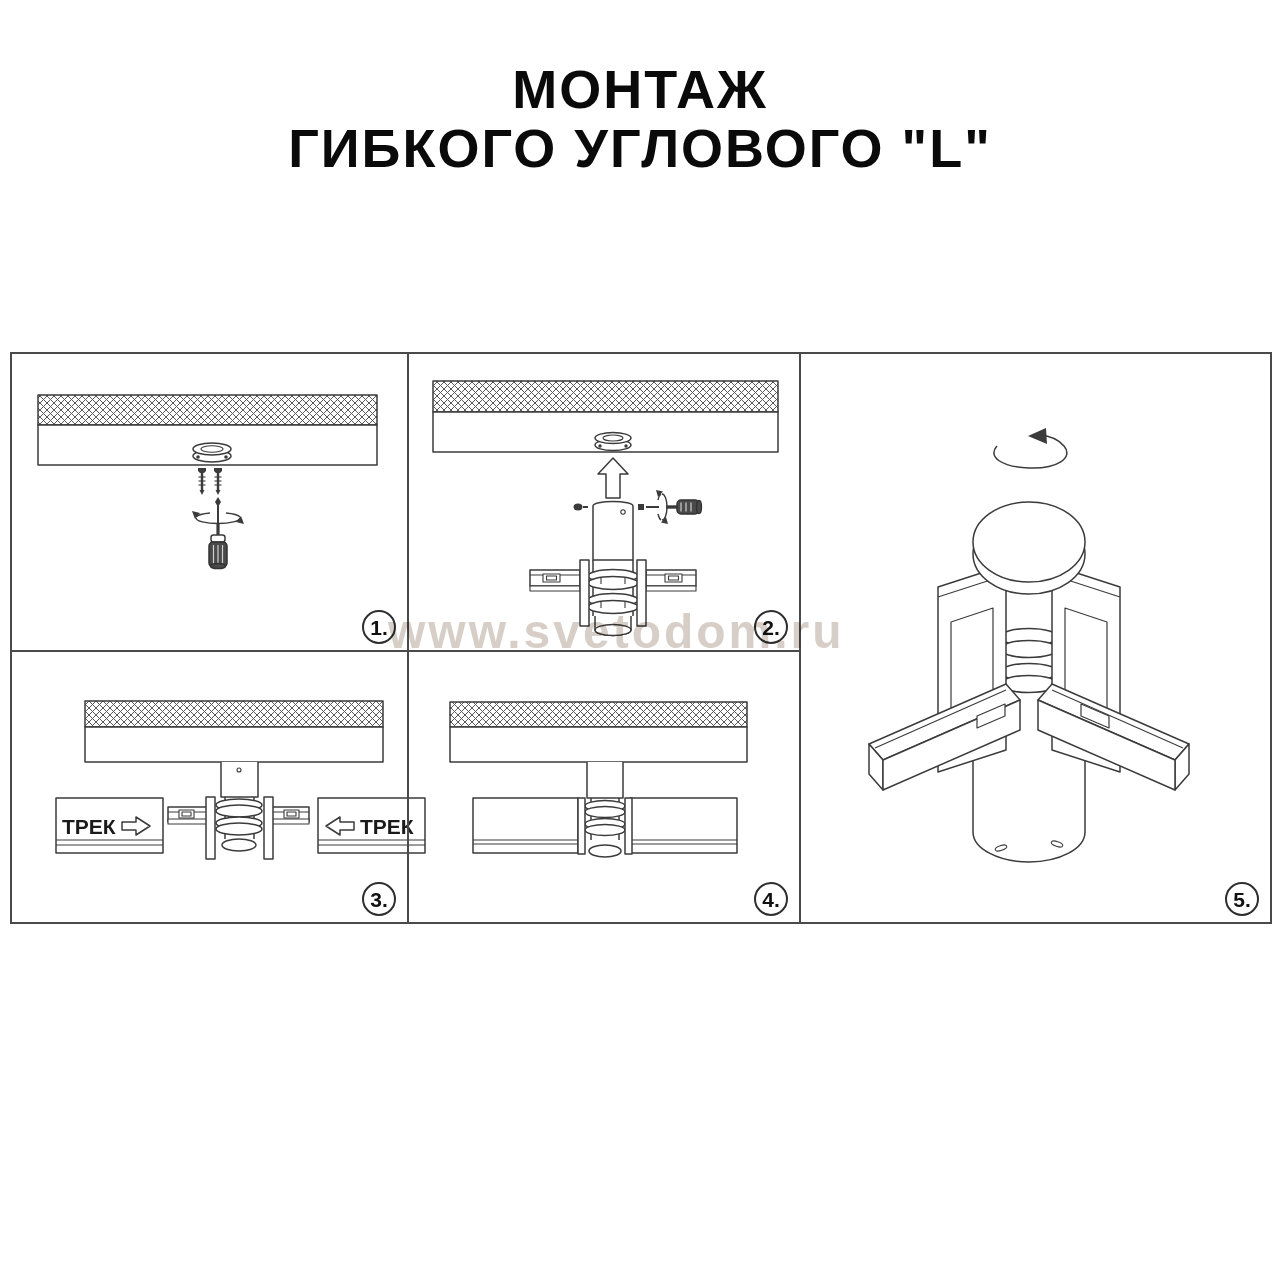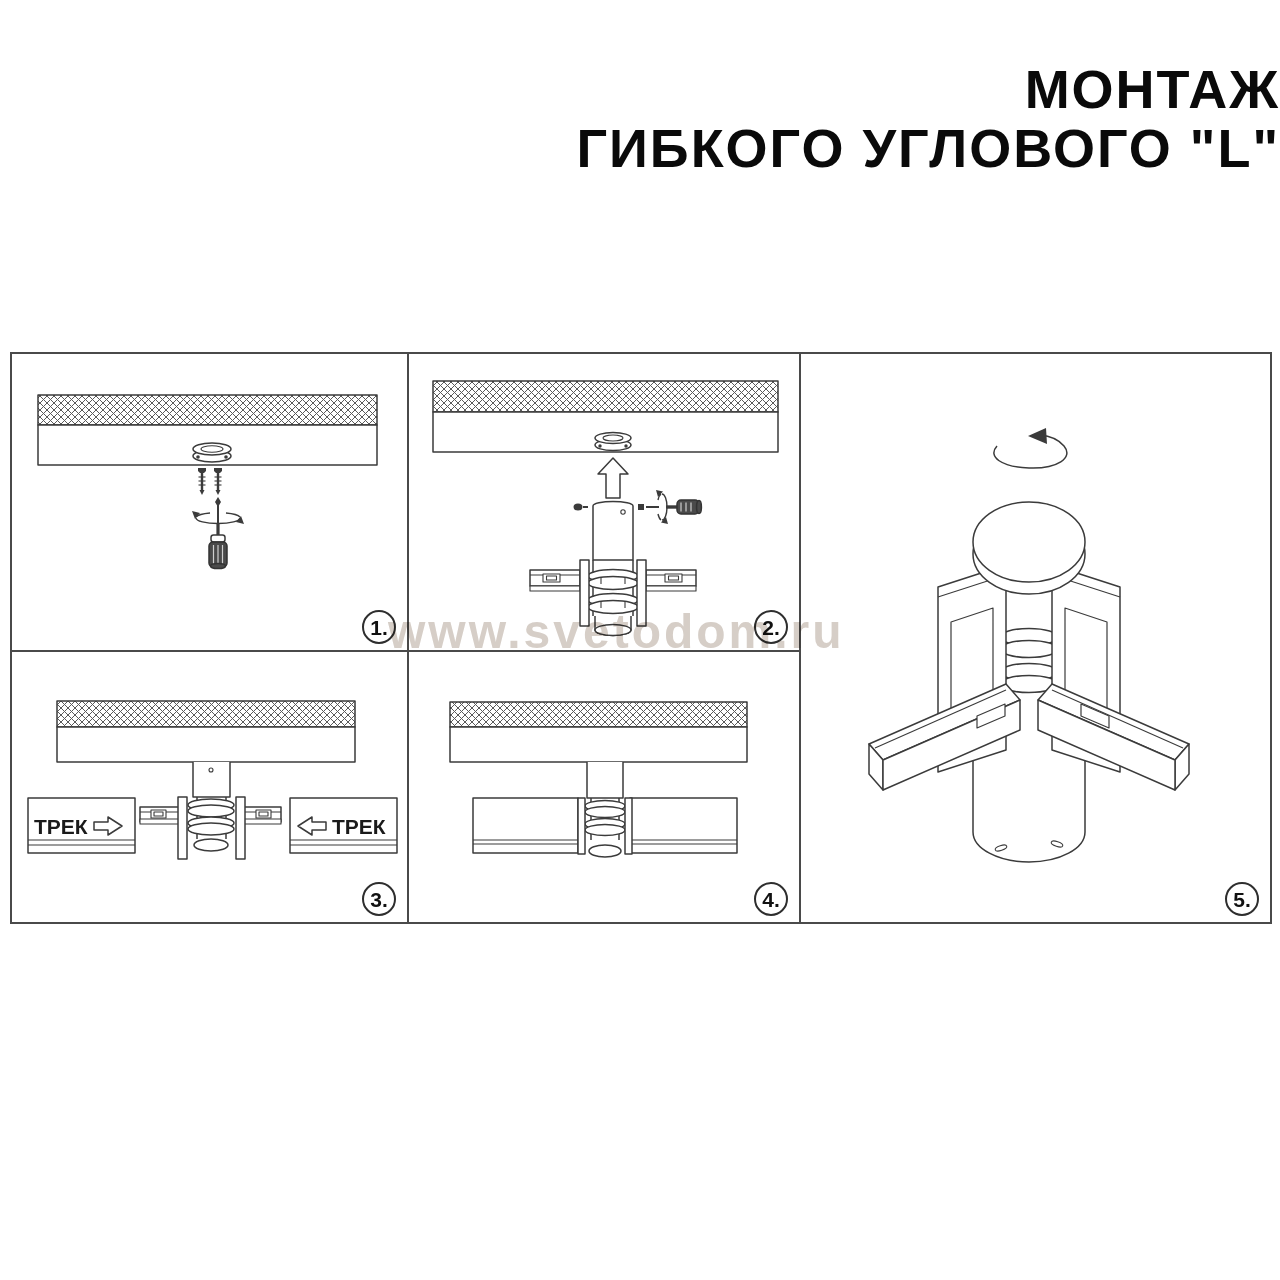--- a/index.html
+++ b/index.html
@@ -3,29 +3,29 @@
 <meta charset="utf-8">
 <style>
   :root{
     --background:#ffffff; --line:#3b3b3b; --panel-border:#4a4a4a;
     --title-text:#0a0a0a; --watermark:#d6cec7; --tool-handle:#4a4a4a;
   }
   *{margin:0;padding:0;box-sizing:border-box;}
   html,body{width:1280px;height:1280px;background:var(--background);
     font-family:"Liberation Sans","DejaVu Sans",sans-serif;overflow:hidden;}
   .page{position:relative;width:1280px;height:1280px;background:var(--background);}
-  .title{position:absolute;top:60px;left:0;width:1280px;text-align:right;
+  .title{position:absolute;top:60px;left:0;width:1280px;text-align:center;
     color:var(--title-text);font-weight:700;font-size:54px;line-height:59px;
     letter-spacing:2px;white-space:nowrap;}
   .panel{position:absolute;border:2px solid var(--panel-border);background:transparent;}
   .panel svg{display:block;color:var(--line);}
   #p1{left:10px;top:352px;width:399px;height:300px;}
   #p2{left:407px;top:352px;width:394px;height:300px;}
   #p5{left:799px;top:352px;width:473px;height:572px;}
-  #p3{left:10px;top:650px;width:399px;height:274px;}
+  #p3{left:10px;top:650px;width:399px;height:274px;padding-left:28px;}
   #p4{left:407px;top:650px;width:394px;height:274px;}
   .badge{position:absolute;right:11px;bottom:6px;width:34px;height:34px;
     border:2px solid #2e2e2e;border-radius:50%;background:#fff;text-align:center;
     font-size:21px;line-height:31px;font-weight:700;color:#111;}
   .watermark{position:absolute;left:388px;top:607px;z-index:9;pointer-events:none;
     color:var(--watermark);font-weight:700;font-size:48px;line-height:50px;
     letter-spacing:3px;mix-blend-mode:multiply;white-space:nowrap;}
   svg text{font-family:"Liberation Sans","DejaVu Sans",sans-serif;}
 </style>
 </head>

